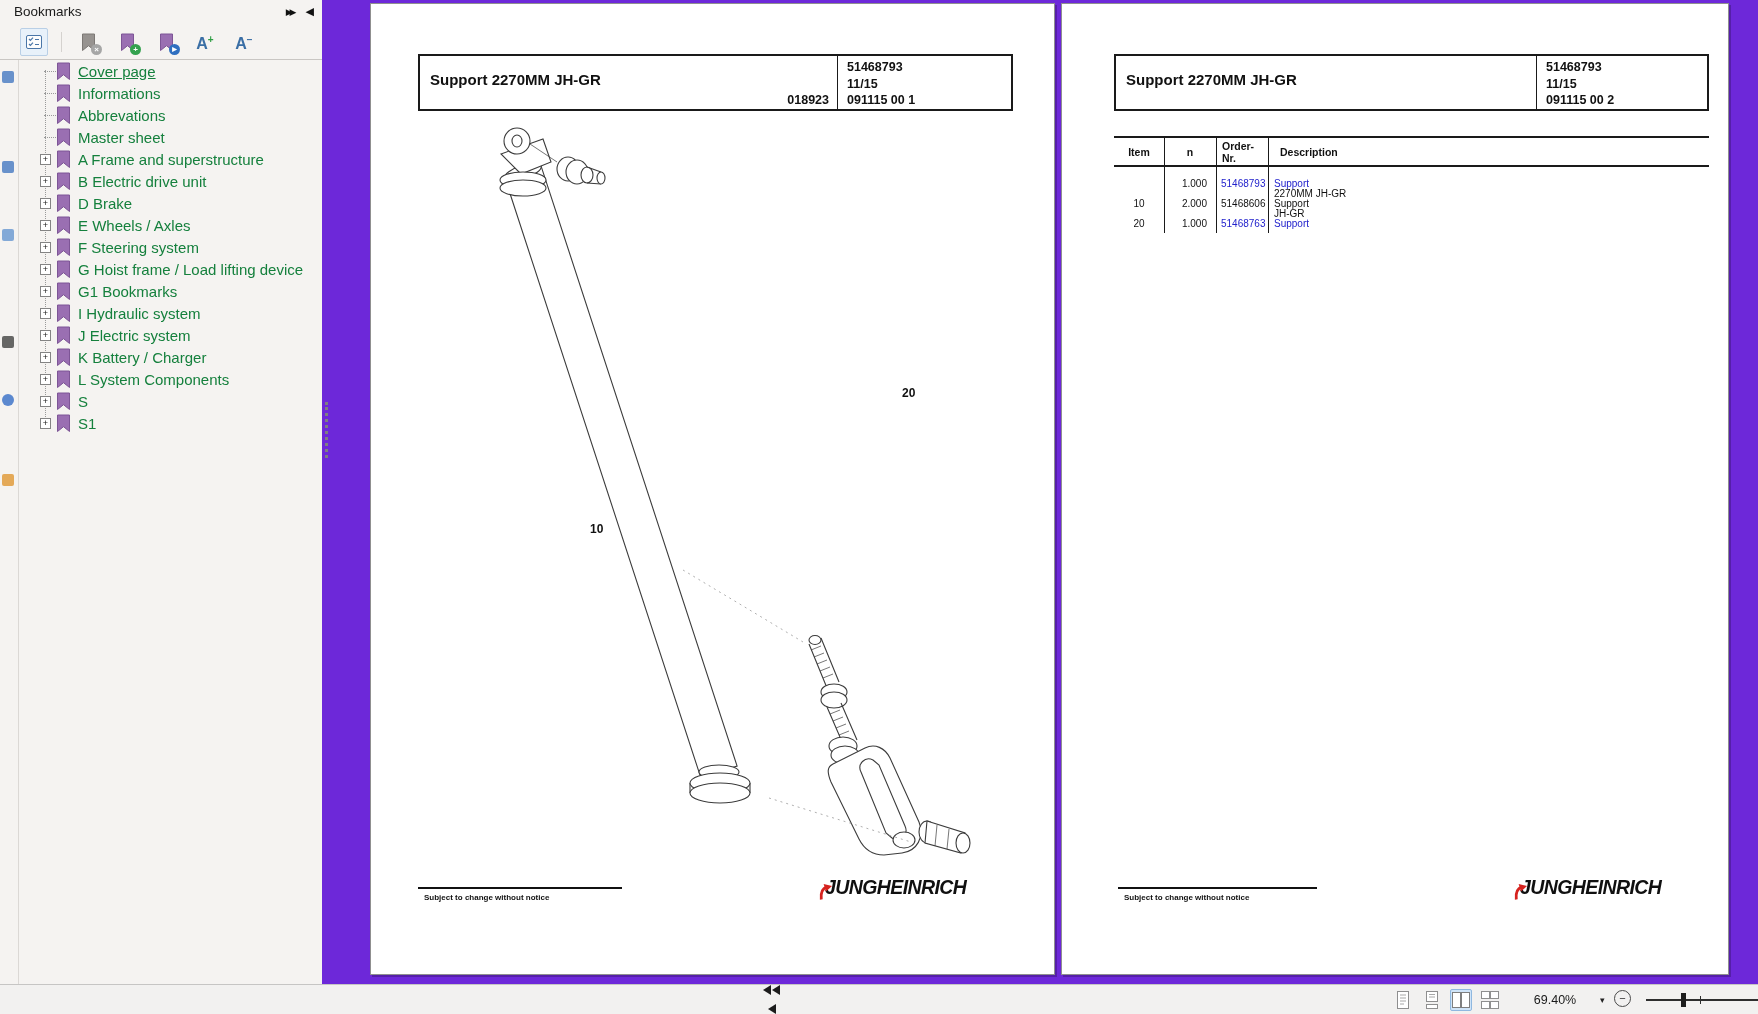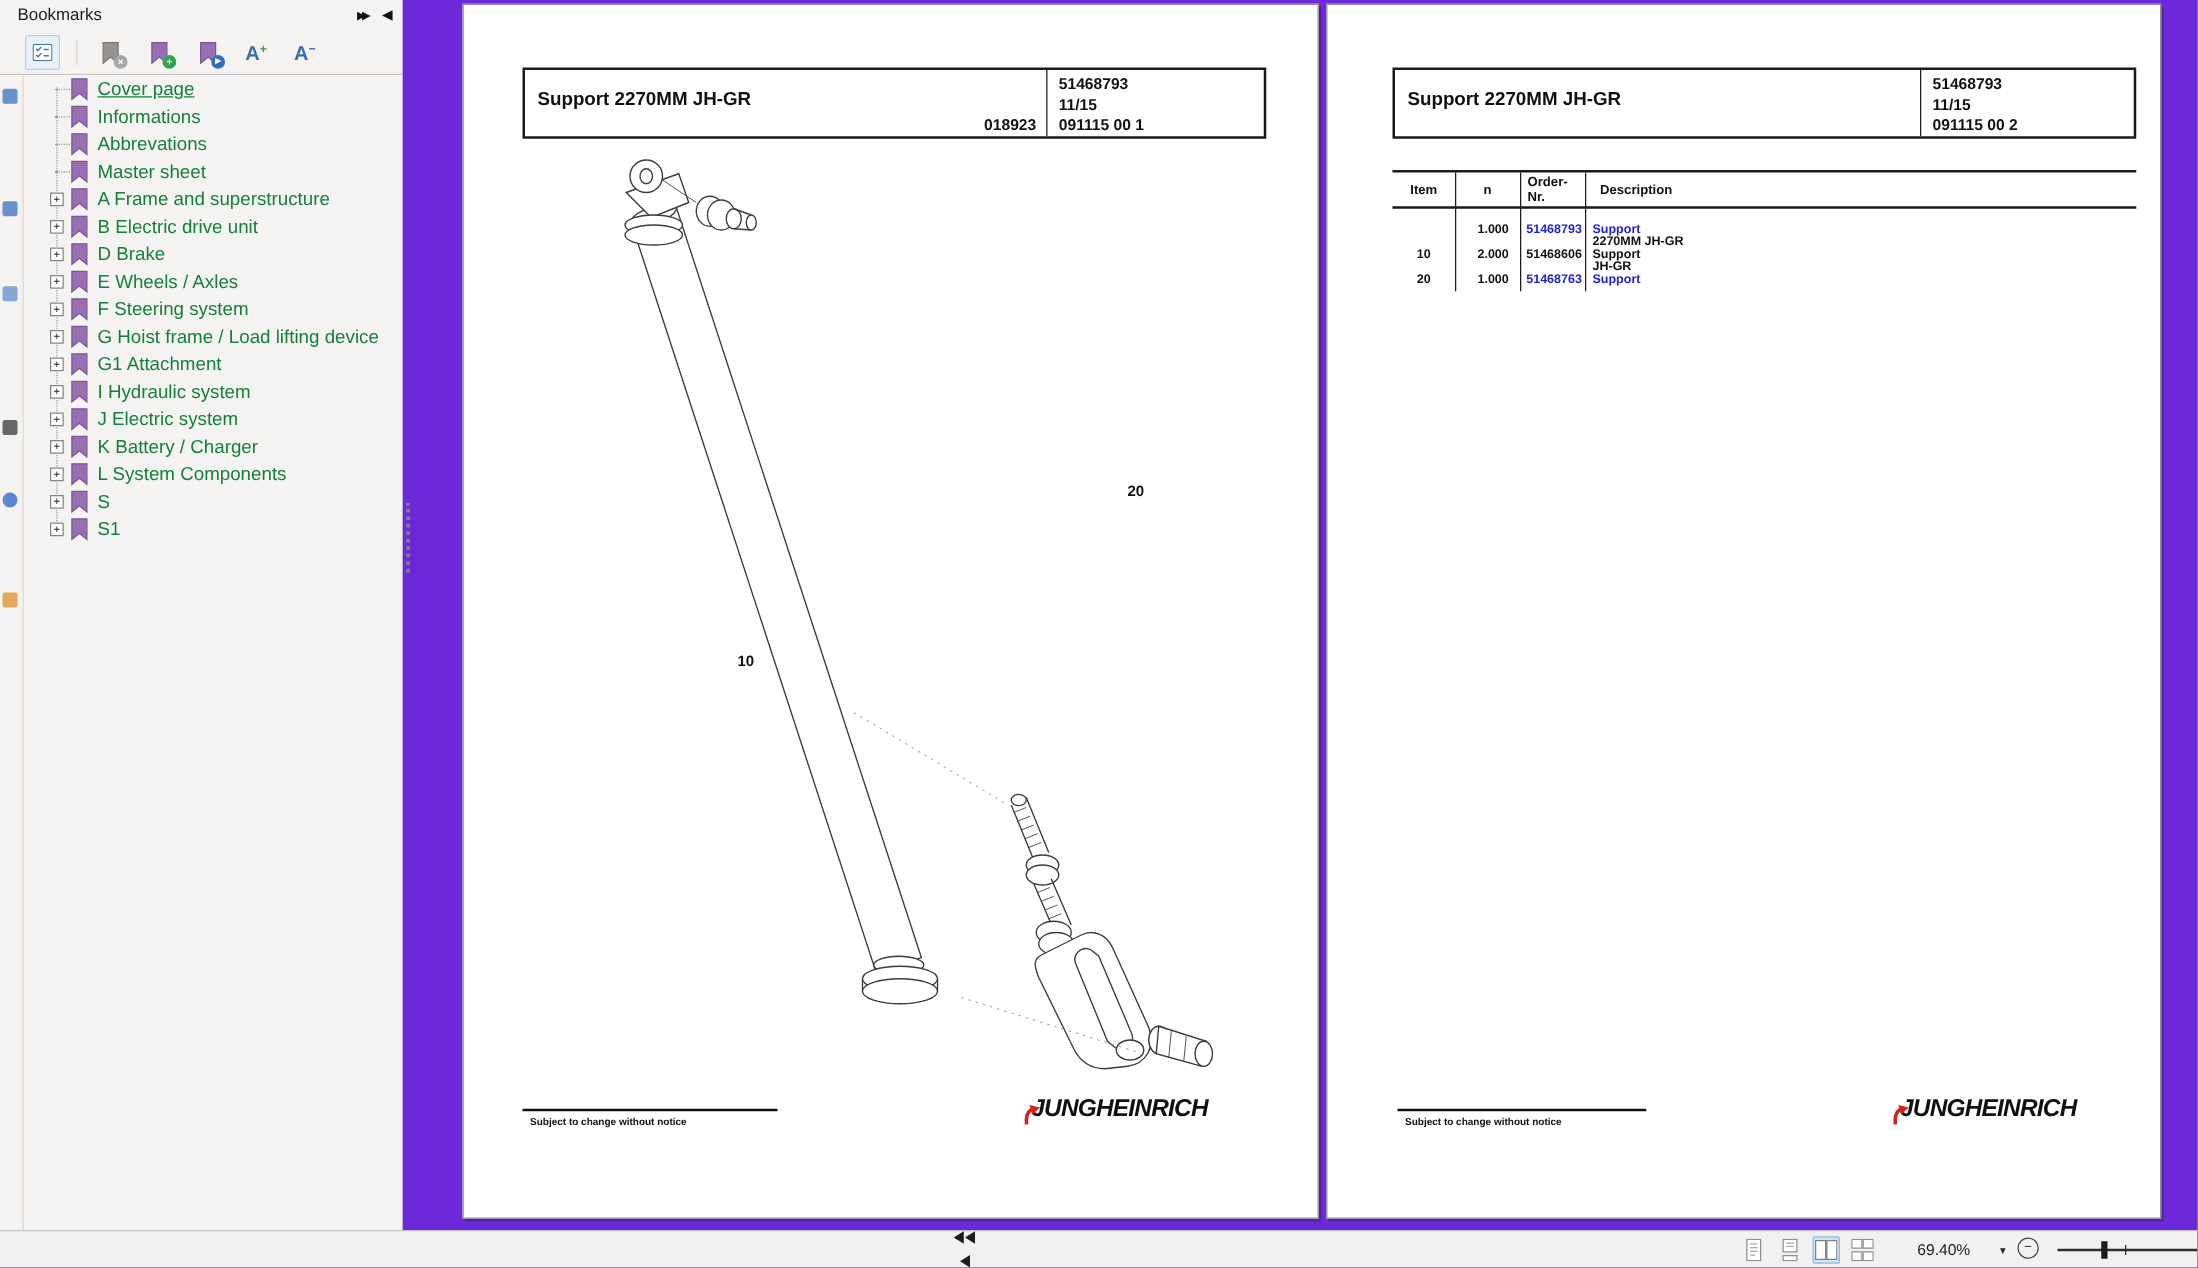--- a/index.html
+++ b/index.html
@@ -56,21 +56,21 @@
   
   .pt{position:absolute;left:52px;top:132px;width:595px;height:100px;border-top:2px solid #1a1a1a;box-sizing:border-box;}
   .pt-head{display:flex;height:27px;align-items:center;border-bottom:2px solid #1a1a1a;
            font-size:10.5px;font-weight:600;color:#111;}
   .pt .v{position:absolute;top:0;bottom:3px;width:1px;background:#1a1a1a;}
   .hc1{width:50px;text-align:center;}
   .hc2{width:52px;text-align:center;box-sizing:border-box;}
   .hc3{width:52px;padding-left:6px;box-sizing:border-box;}
   .hc4{flex:1;padding-left:12px;}
   .pt-lines{position:absolute;left:0;right:0;top:40px;}
-  .pt-line{display:flex;height:10px;align-items:flex-start;font-size:10px;color:#111;font-weight:bold;}
+  .pt-line{display:flex;height:10px;align-items:flex-start;font-size:10px;color:#111;}
   .c1{width:50px;text-align:center;}
   .c2{width:52px;text-align:right;padding-right:9px;box-sizing:border-box;}
   .c3{width:52px;padding-left:5px;box-sizing:border-box;}
   .c4{flex:1;padding-left:6px;}
   .link{color:#2222cc;cursor:pointer;}
   
   .foot-line{position:absolute;top:883px;border-top:2px solid #111;}
   .foot-note{position:absolute;top:889px;font-size:8px;font-weight:700;color:#111;}
   .logo{position:absolute;top:872px;display:flex;align-items:flex-end;color:#101010;
         font-style:italic;font-weight:800;font-size:19.5px;letter-spacing:-.6px;white-space:nowrap;}
@@ -226,21 +226,21 @@
         <svg class="flag" viewBox="0 0 15 19">
             <path d="M1.5,1 h12 v16.5 l-6,-4.8 -6,4.8 z"></path>
           </svg>
         <span class="bm-label">G Hoist frame / Load lifting device</span>
       </div>
       <div class="bm-row">
         <span class="twisty plus">+</span>
         <svg class="flag" viewBox="0 0 15 19">
             <path d="M1.5,1 h12 v16.5 l-6,-4.8 -6,4.8 z"></path>
           </svg>
-        <span class="bm-label">G1 Attachment</span>
+        <span class="bm-label">G1 Bookmarks</span>
       </div>
       <div class="bm-row">
         <span class="twisty plus">+</span>
         <svg class="flag" viewBox="0 0 15 19">
             <path d="M1.5,1 h12 v16.5 l-6,-4.8 -6,4.8 z"></path>
           </svg>
         <span class="bm-label">I Hydraulic system</span>
       </div>
       <div class="bm-row">
         <span class="twisty plus">+</span>

